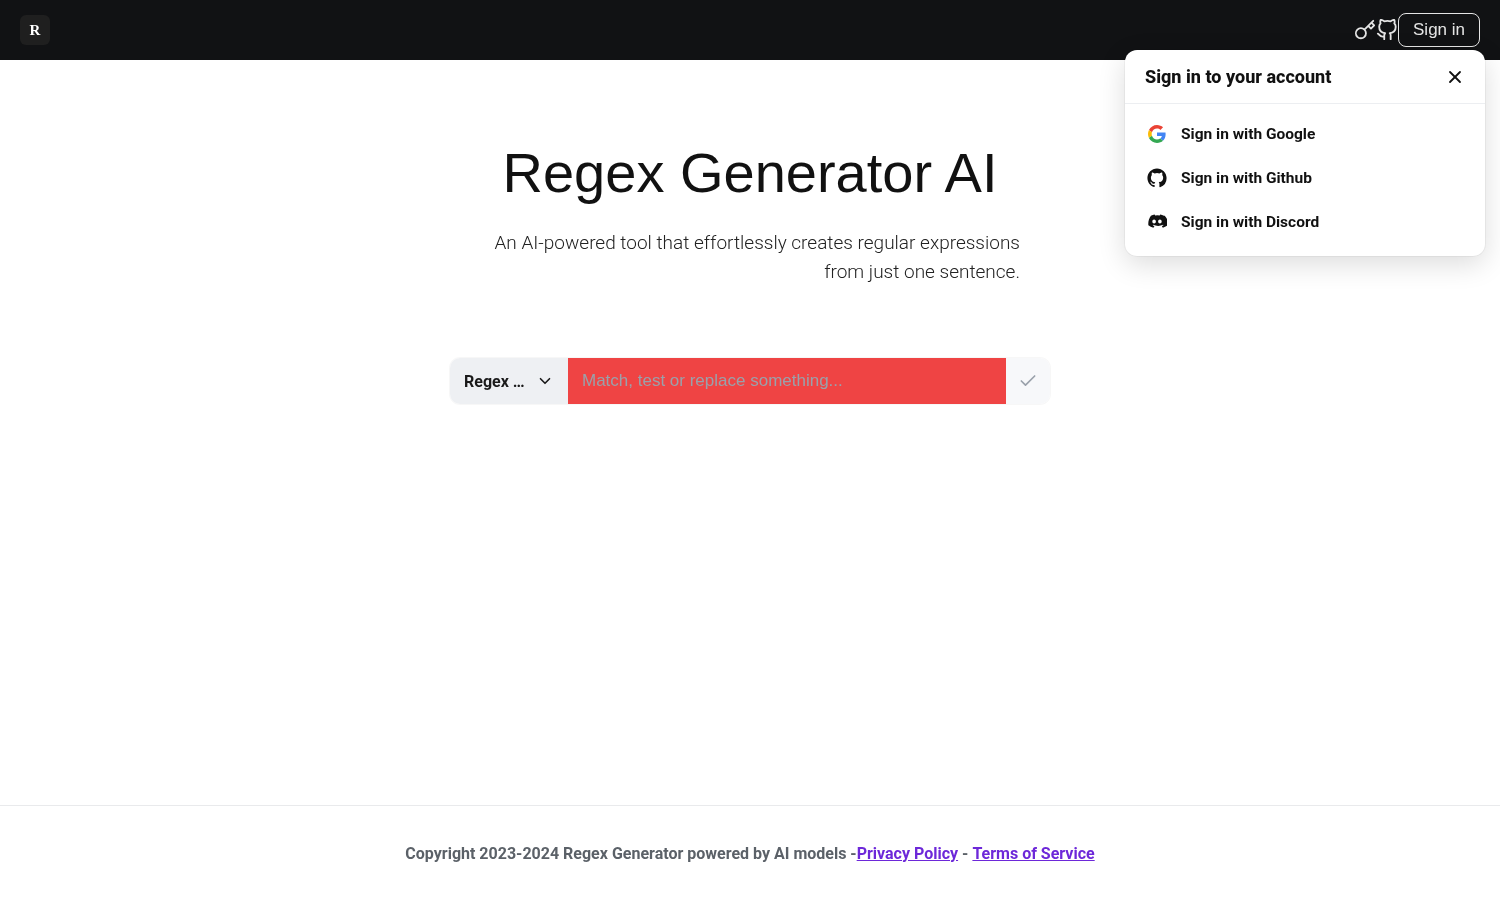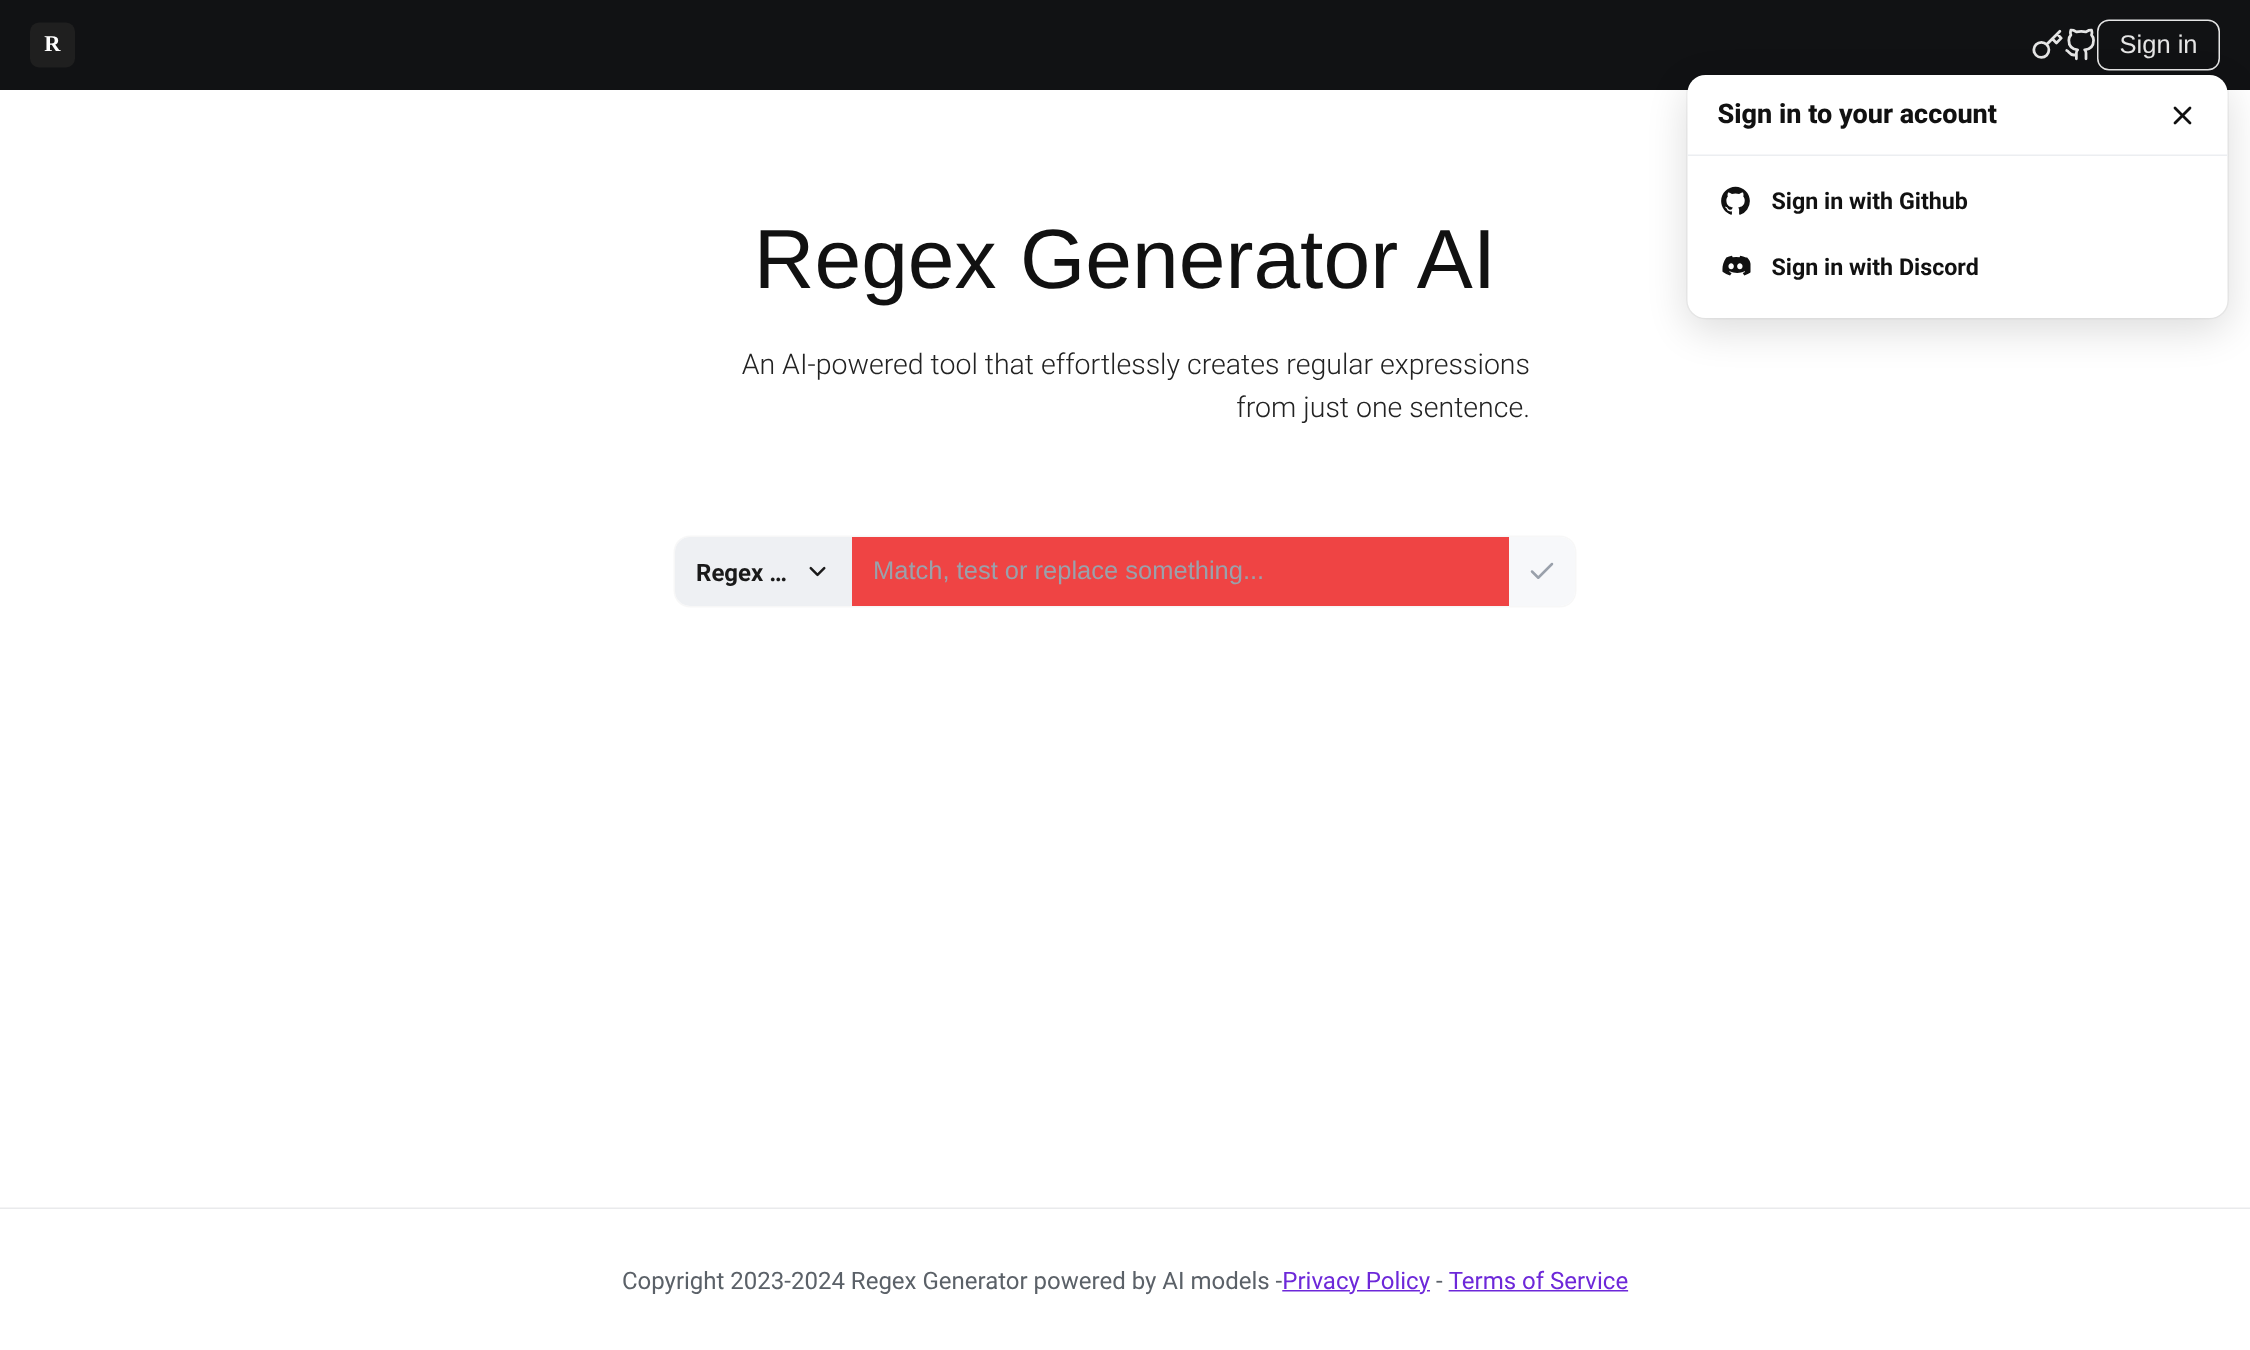--- a/index.html
+++ b/index.html
@@ -165,20 +165,21 @@
       bottom: 0;
       left: 0;
       right: 0;
       height: 95px;
       border-top: 1px solid #e9eaec;
       display: flex;
       align-items: center;
       justify-content: center;
       font-size: 16px;
       color: #5b6168;
+      font-weight: bold;
     }
 
     .footer a {
       color: #6d28d9;
       text-decoration: underline;
     }
 
     .footer-sep {
       margin: 0 4px;
     }
@@ -303,20 +304,31 @@
     <div class="popup-title">Sign in to your account</div>
     <div class="popup-close">
       <svg viewBox="0 0 24 24" fill="none" stroke="currentColor" stroke-width="2.2" stroke-linecap="round" stroke-linejoin="round" width="20" height="20">
         <line x1="18" y1="6" x2="6" y2="18"></line>
         <line x1="6" y1="6" x2="18" y2="18"></line>
       </svg>
     </div>
   </div>
   <div class="popup-options">
 
+    <div class="popup-option">
+      <span class="provider-icon">
+        <svg class="google-icon" viewBox="0 0 48 48">
+          <path fill="#EA4335" d="M24 9.5c3.54 0 6.71 1.22 9.21 3.6l6.85-6.85C35.9 2.38 30.47 0 24 0 14.62 0 6.51 5.38 2.56 13.22l7.98 6.19C12.43 13.72 17.74 9.5 24 9.5z"></path>
+          <path fill="#4285F4" d="M46.98 24.55c0-1.57-.15-3.09-.38-4.55H24v9.02h12.94c-.58 2.96-2.26 5.48-4.78 7.18l7.73 6c4.51-4.18 7.09-10.36 7.09-17.65z"></path>
+          <path fill="#FBBC05" d="M10.53 28.59c-.48-1.45-.76-2.99-.76-4.59s.27-3.14.76-4.59l-7.98-6.19C.92 16.46 0 20.12 0 24c0 3.88.92 7.54 2.56 10.78l7.97-6.19z"></path>
+          <path fill="#34A853" d="M24 48c6.48 0 11.93-2.13 15.89-5.81l-7.73-6c-2.15 1.45-4.92 2.3-8.16 2.3-6.26 0-11.57-4.22-13.47-9.91l-7.98 6.19C6.51 42.62 14.62 48 24 48z"></path>
+        </svg>
+      </span>
+      <span>Sign in with Google</span>
+    </div>
 
     <div class="popup-option">
       <span class="provider-icon">
         <svg viewBox="0 0 24 24" width="20" height="20" fill="#111">
           <path d="M12 .5C5.65.5.5 5.65.5 12c0 5.08 3.29 9.39 7.86 10.91.58.11.79-.25.79-.56 0-.27-.01-1.16-.02-2.1-3.2.7-3.88-1.36-3.88-1.36-.52-1.33-1.28-1.68-1.28-1.68-1.05-.72.08-.7.08-.7 1.16.08 1.77 1.19 1.77 1.19 1.03 1.77 2.71 1.26 3.37.96.1-.75.4-1.26.73-1.55-2.55-.29-5.23-1.28-5.23-5.68 0-1.25.45-2.28 1.18-3.08-.12-.29-.51-1.46.11-3.05 0 0 .97-.31 3.17 1.18a11 11 0 0 1 5.77 0c2.2-1.49 3.17-1.18 3.17-1.18.62 1.59.23 2.76.11 3.05.73.8 1.18 1.83 1.18 3.08 0 4.41-2.69 5.38-5.25 5.67.41.36.78 1.06.78 2.15 0 1.55-.01 2.8-.01 3.18 0 .31.21.68.8.56A11.51 11.51 0 0 0 23.5 12C23.5 5.65 18.35.5 12 .5z"></path>
         </svg>
       </span>
       <span>Sign in with Github</span>
     </div>
 

